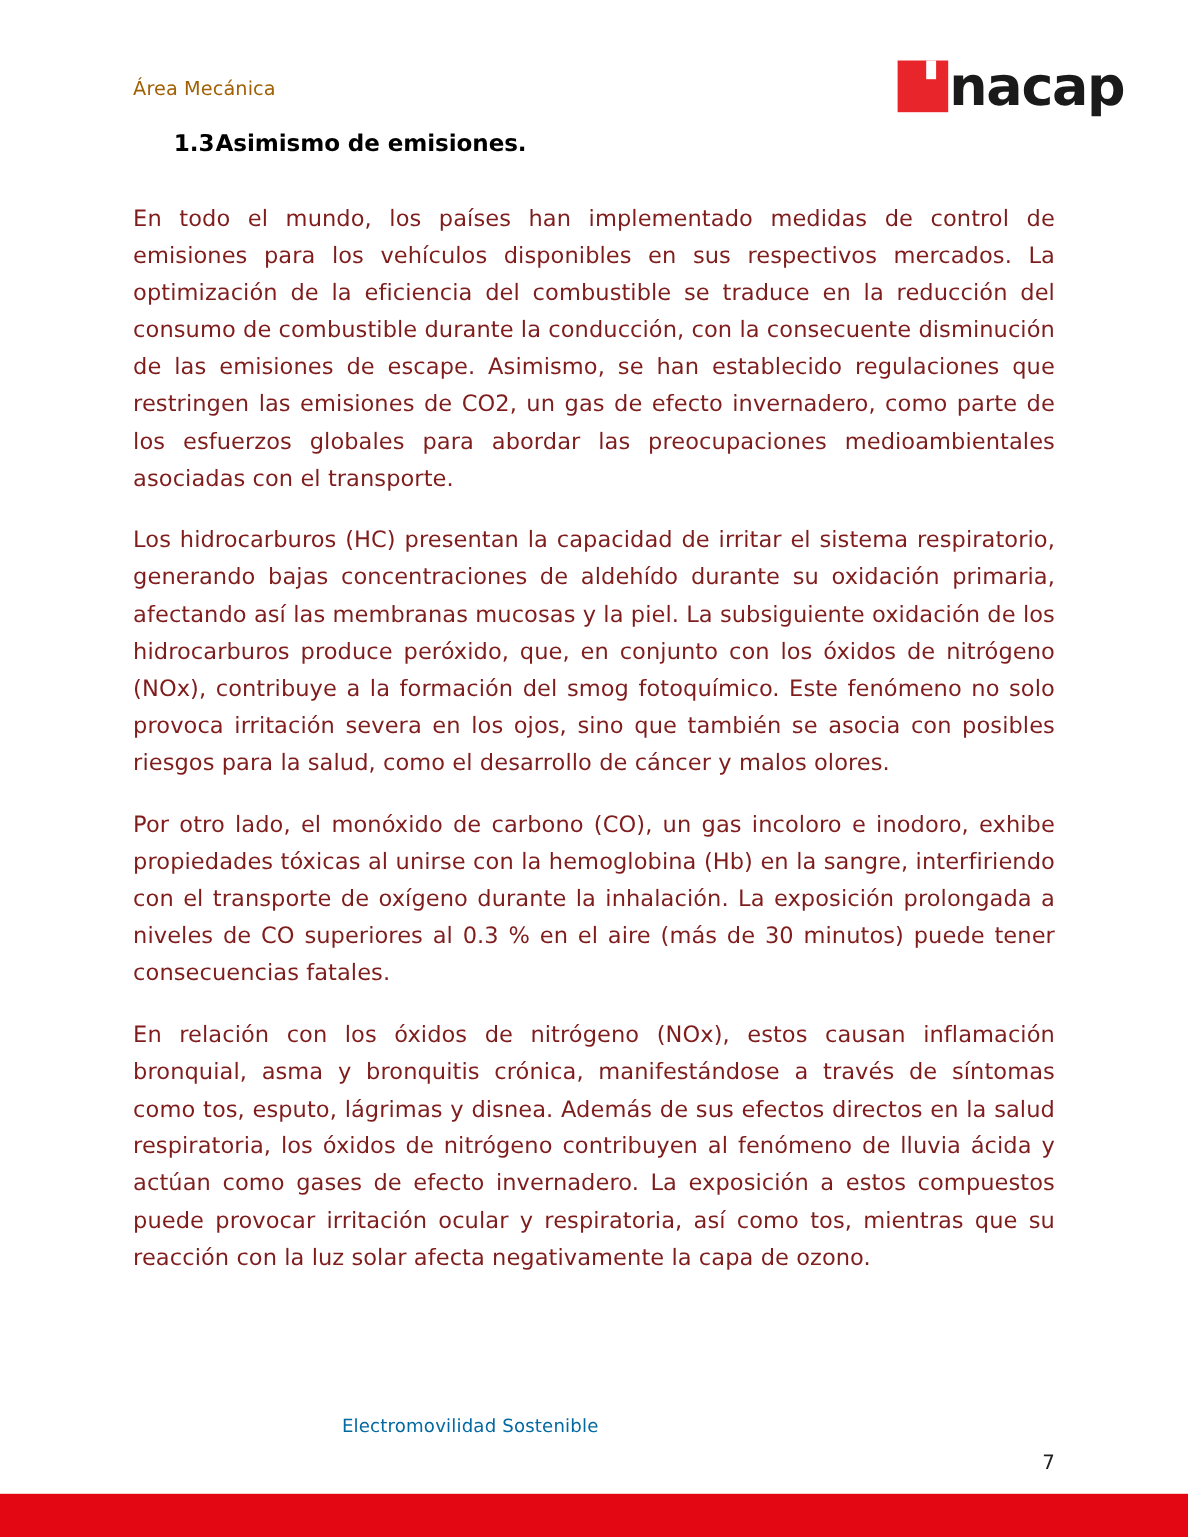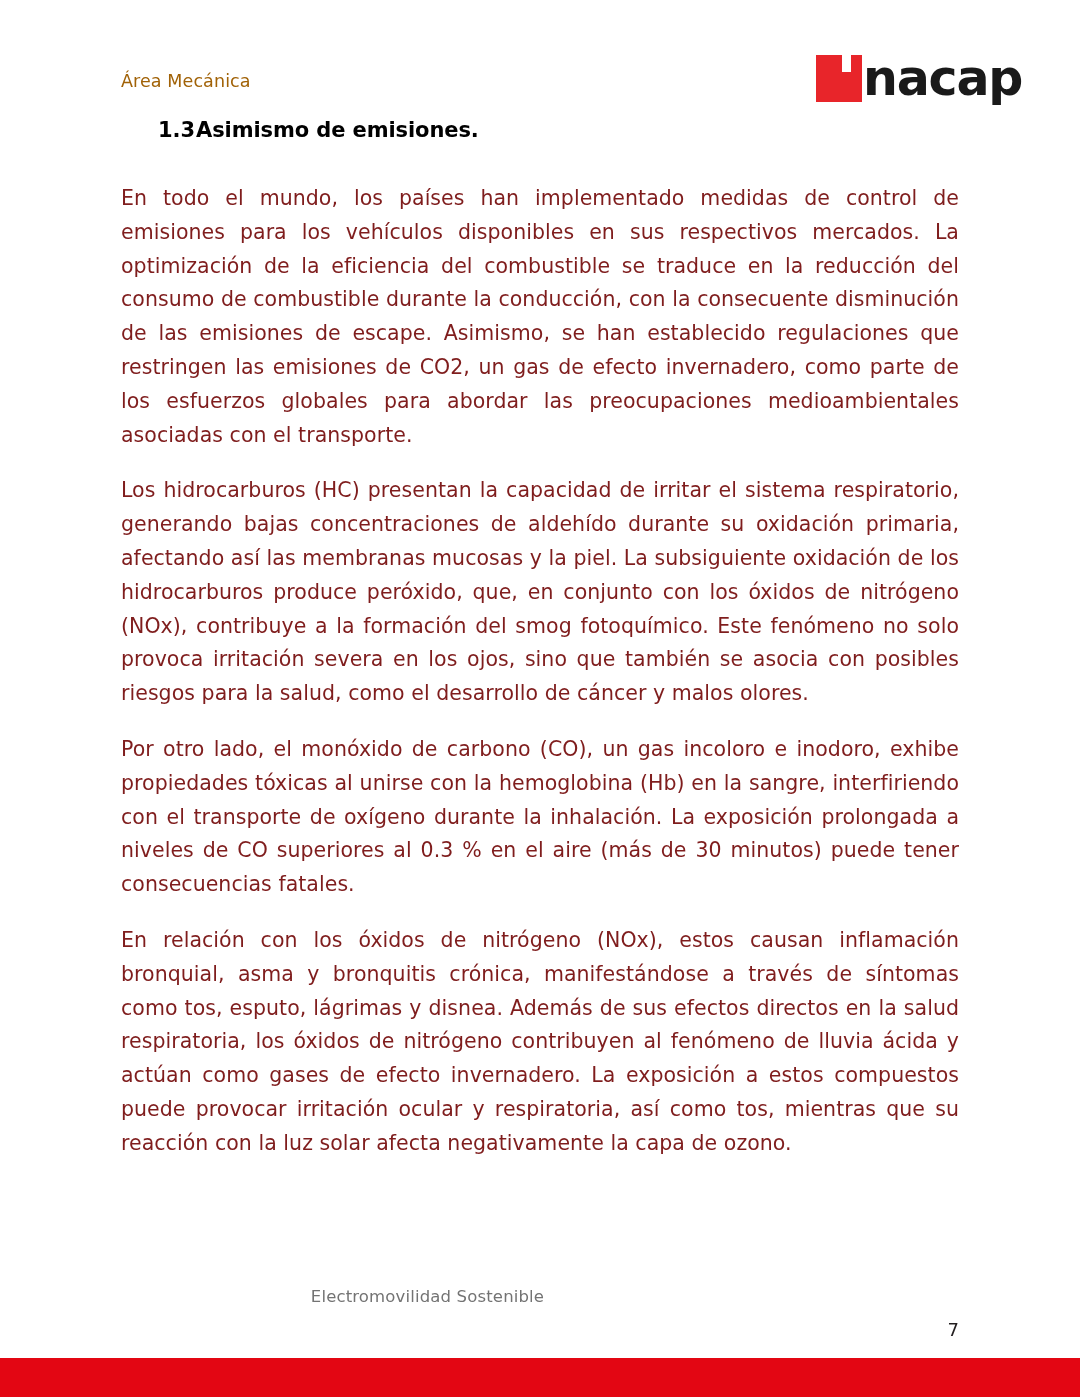--- a/index.html
+++ b/index.html
@@ -124,21 +124,21 @@
     height: 120px;
   }
   .footer-title {
     position: absolute;
     left: 0;
     top: 9px;
     width: 855px;
     text-align: center;
     font-size: 16.5px;
     line-height: 22px;
-    color: #737373;
+    color: #0369a1;
     letter-spacing: 0.15px;
   }
   .footer-pagenum {
     position: absolute;
     right: 121px;
     top: 42px;
     font-size: 18px;
     line-height: 22px;
     color: #231f20;
   }

